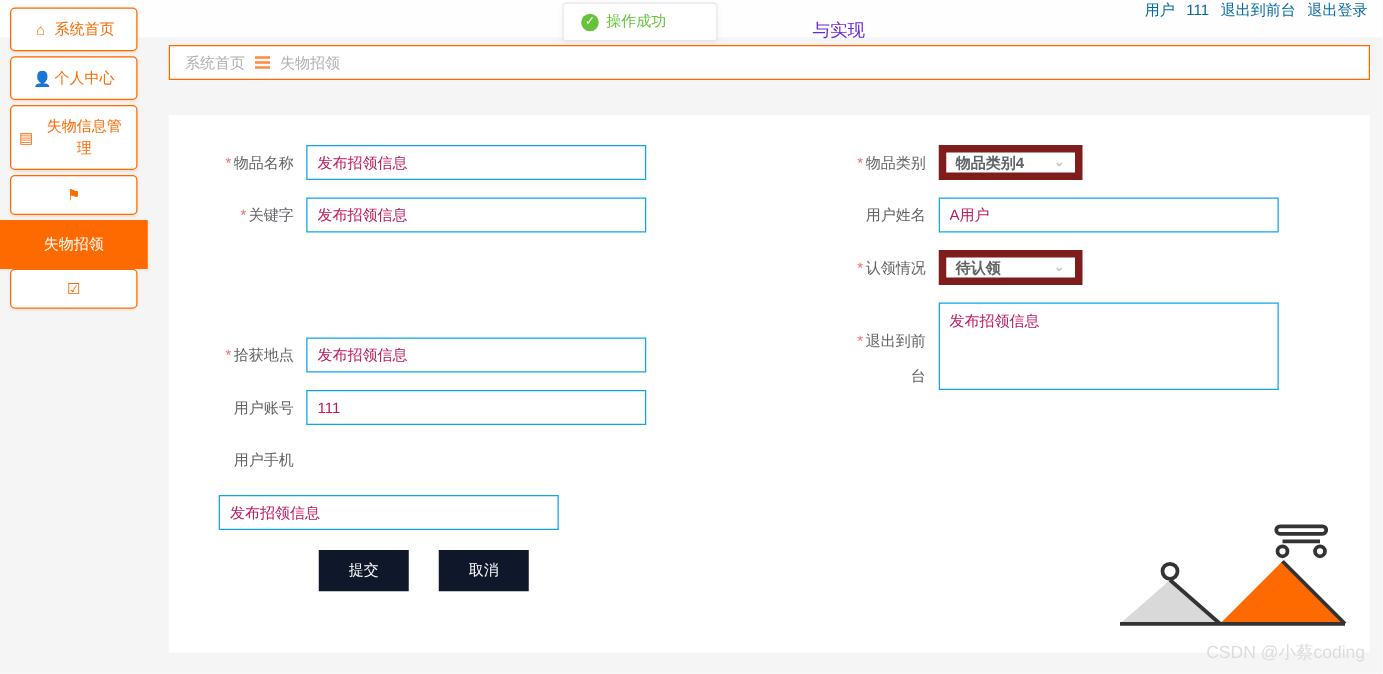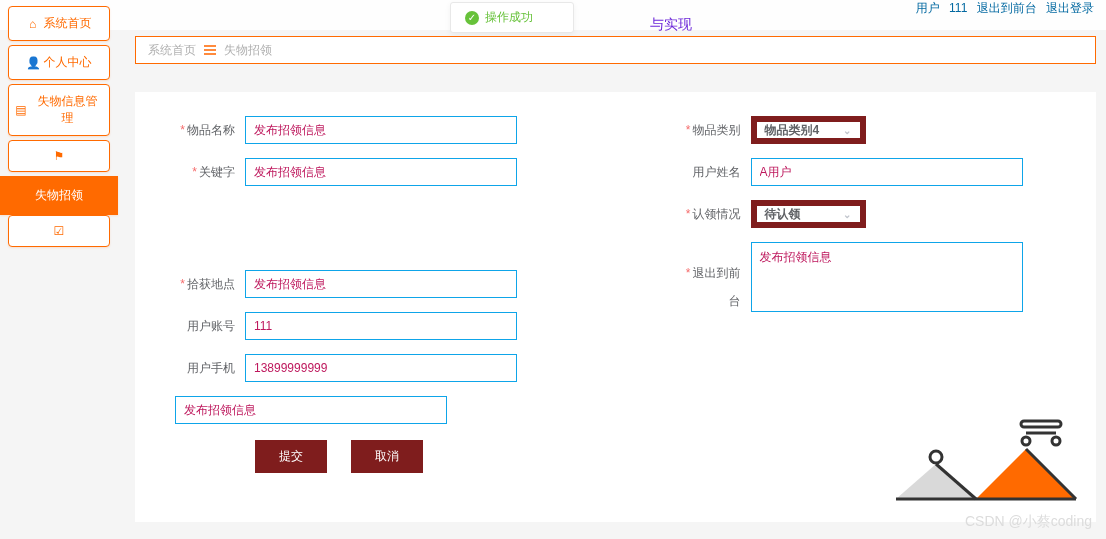--- a/index.html
+++ b/index.html
@@ -221,21 +221,21 @@
   margin-bottom: 20px;
 }
 .btns {
   margin-top: 16px;
   margin-left: 80px;
   display: flex;
   gap: 24px;
 }
 .btn {
   border: none;
-  background: #7f1d1d;
+  background: #0f172a;
   color: #fff;
   padding: 8px 24px;
   font-size: 12px;
   cursor: pointer;
 }
 .watermark {
   position: absolute;
   right: 14px;
   bottom: 8px;
   color: #dcdcdc;
@@ -320,21 +320,20 @@
         <div class="form-row">
           <div class="label"><span class="req">*</span><span>拾获地点</span></div>
           <div class="control"><input class="inp" value="发布招领信息" style=""></div>
         </div>
         <div class="form-row">
           <div class="label"><span>用户账号</span></div>
           <div class="control"><input class="inp" value="111" style=""></div>
         </div>
         <div class="form-row">
           <div class="label"><span>用户手机</span></div>
-          <div class="control"><input class="inp" value="13899999999" style=""></div>
         </div>
         <div class="form-row">
           <div class="control"><input class="inp" value="发布招领信息" style=""></div>
         </div>
 
         <div class="btns">
           <button class="btn">提交</button>
           <button class="btn">取消</button>
         </div>
       </div>

